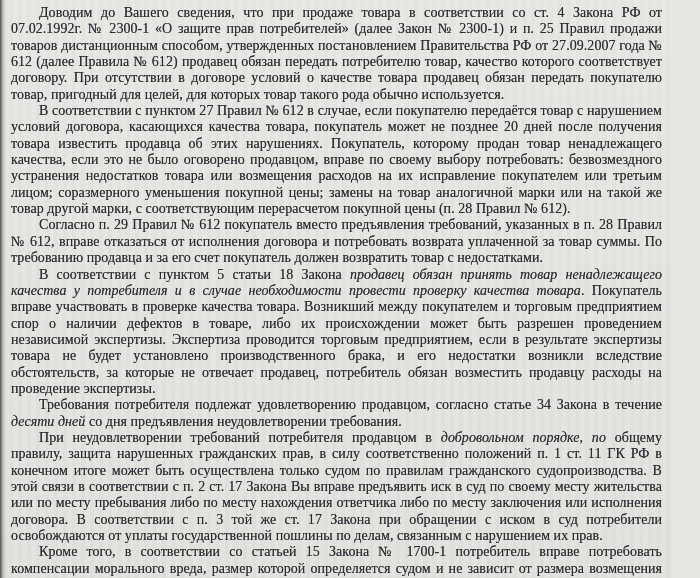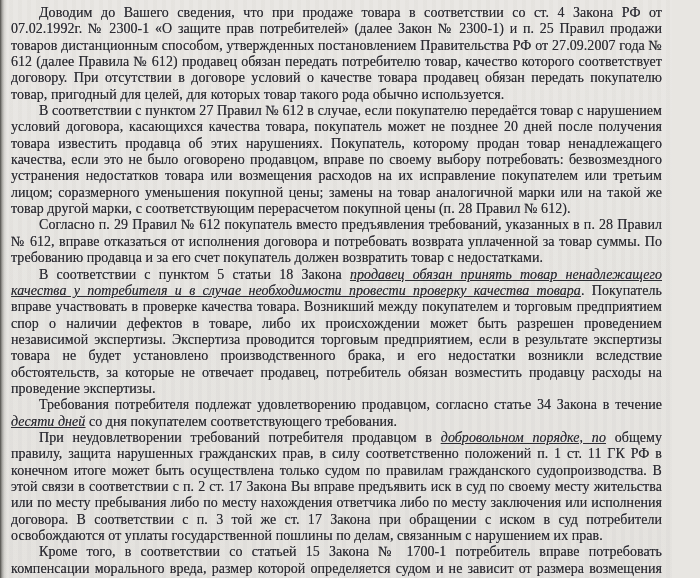--- a/index.html
+++ b/index.html
@@ -51,30 +51,29 @@
     
     text-shadow: 0 0 0.55px rgba(42, 42, 50, 0.65);
   }
   .para {
     margin: 0;
     padding: 0;
     text-indent: 28px;
   }
   .it {
     font-style: italic;
-    text-decoration: underline;
   }
 </style>
 </head>
 <body style="--bg: #e8e6e2; --ink: #2c2c33; --edge: #4c4b47;">
 
 <div class="scan-page">
   <div class="edge-shadow-left"></div>
   <div class="letter-body">
       <p class="para"><span class="">Доводим до Вашего сведения, что при продаже товара в соответствии со ст. 4 Закона РФ от 07.02.1992г. № 2300-1 «О защите прав потребителей» (далее Закон № 2300-1) и п. 25 Правил продажи товаров дистанционным способом, утвержденных постановлением Правительства РФ от 27.09.2007 года № 612 (далее Правила № 612) продавец обязан передать потребителю товар, качество которого соответствует договору. При отсутствии в договоре условий о качестве товара продавец обязан передать покупателю товар, пригодный для целей, для которых товар такого рода обычно используется.</span></p>
       <p class="para"><span class="">В соответствии с пунктом 27 Правил № 612 в случае, если покупателю передаётся товар с нарушением условий договора, касающихся качества товара, покупатель может не позднее 20 дней после получения товара известить продавца об этих нарушениях. Покупатель, которому продан товар ненадлежащего качества, если это не было оговорено продавцом, вправе по своему выбору потребовать: безвозмездного устранения недостатков товара или возмещения расходов на их исправление покупателем или третьим лицом; соразмерного уменьшения покупной цены; замены на товар аналогичной марки или на такой же товар другой марки, с соответствующим перерасчетом покупной цены (п. 28 Правил № 612).</span></p>
       <p class="para"><span class="">Согласно п. 29 Правил № 612 покупатель вместо предъявления требований, указанных в п. 28 Правил № 612, вправе отказаться от исполнения договора и потребовать возврата уплаченной за товар суммы. По требованию продавца и за его счет покупатель должен возвратить товар с недостатками.</span></p>
       <p class="para"><span class="">В соответствии с пунктом 5 статьи 18 Закона </span><span class="it">продавец обязан принять товар ненадлежащего качества у потребителя и в случае необходимости провести проверку качества товара</span><span class="">. Покупатель вправе участвовать в проверке качества товара. Возникший между покупателем и торговым предприятием спор о наличии дефектов в товаре, либо их происхождении может быть разрешен проведением независимой экспертизы. Экспертиза проводится торговым предприятием, если в результате экспертизы товара не будет установлено производственного брака, и его недостатки возникли вследствие обстоятельств, за которые не отвечает продавец, потребитель обязан возместить продавцу расходы на проведение экспертизы.</span></p>
-      <p class="para"><span class="">Требования потребителя подлежат удовлетворению продавцом, согласно статье 34 Закона в течение </span><span class="it">десяти дней</span><span class=""> со дня покупателем соответствующего требования.</span></p>
+      <p class="para"><span class="">Требования потребителя подлежат удовлетворению продавцом, согласно статье 34 Закона в течение </span><span class="it">десяти дней</span><span class=""> со дня предъявления неудовлетворении требования.</span></p>
       <p class="para"><span class="">При неудовлетворении требований потребителя продавцом в </span><span class="it">добровольном порядке, по</span><span class=""> общему правилу, защита нарушенных гражданских прав, в силу соответственно положений п. 1 ст. 11 ГК РФ в конечном итоге может быть осуществлена только судом по правилам гражданского судопроизводства. В этой связи в соответствии с п. 2 ст. 17 Закона Вы вправе предъявить иск в суд по своему месту жительства или по месту пребывания либо по месту нахождения ответчика либо по месту заключения или исполнения договора. В соответствии с п. 3 той же ст. 17 Закона при обращении с иском в суд потребители освобождаются от уплаты государственной пошлины по делам, связанным с нарушением их прав.</span></p>
       <p class="para"><span class="">Кроме того, в соответствии со статьей 15 Закона № 1700-1 потребитель вправе потребовать компенсации морального вреда, размер которой определяется судом и не зависит от размера возмещения имущественного вреда.</span></p>
     </div>
 </div>
 
 </body></html>

